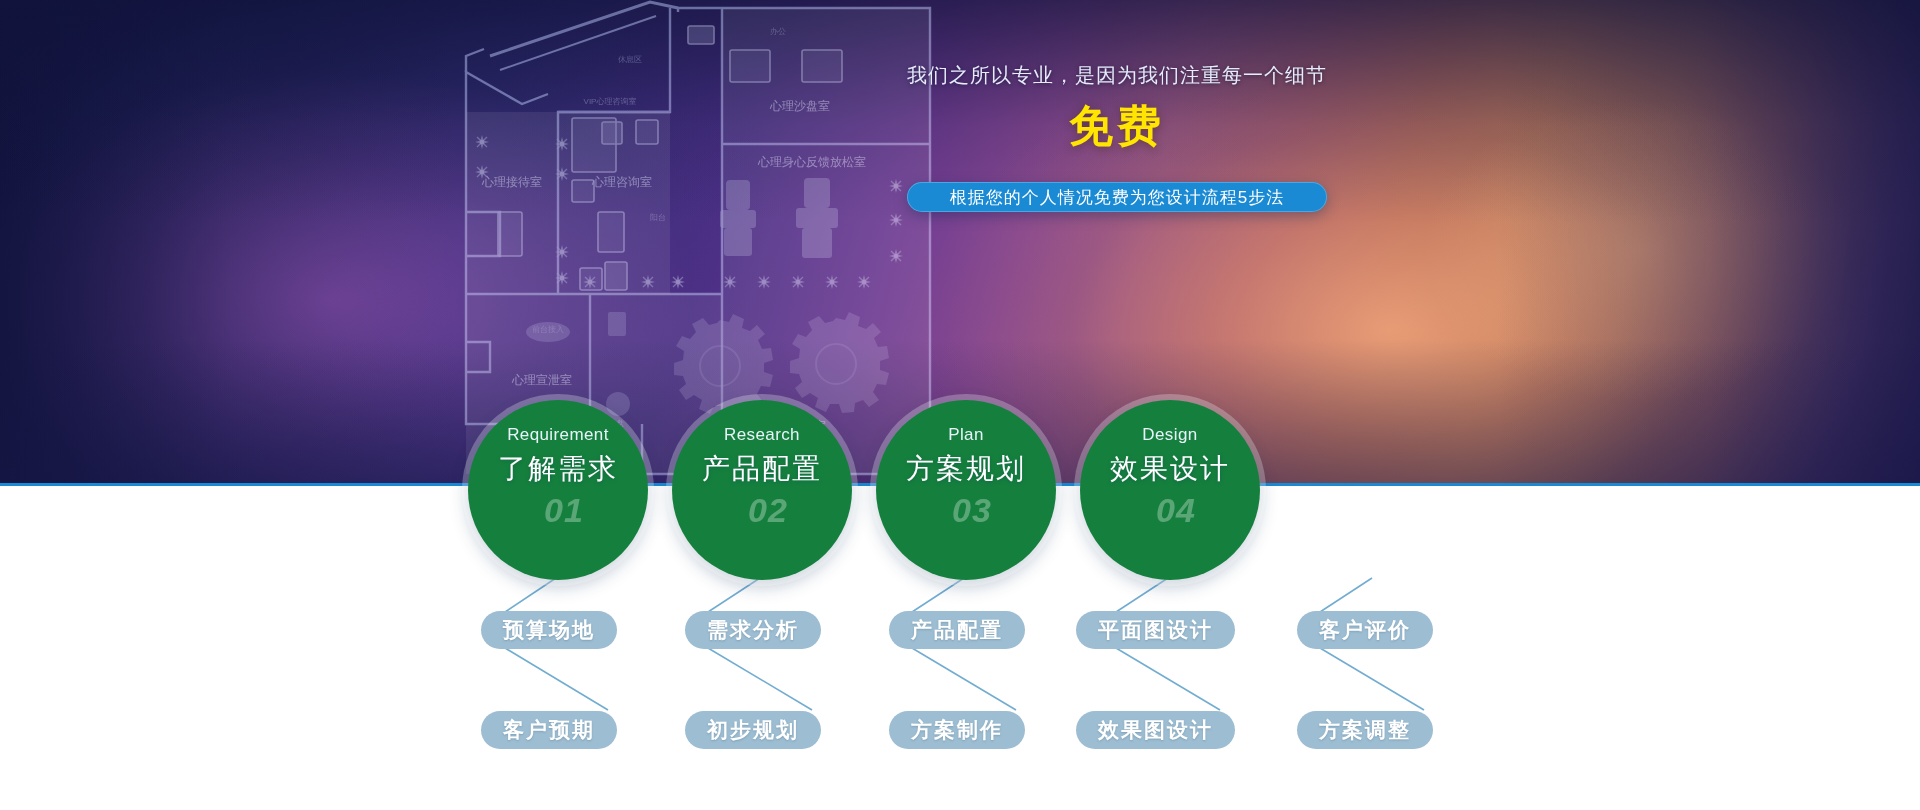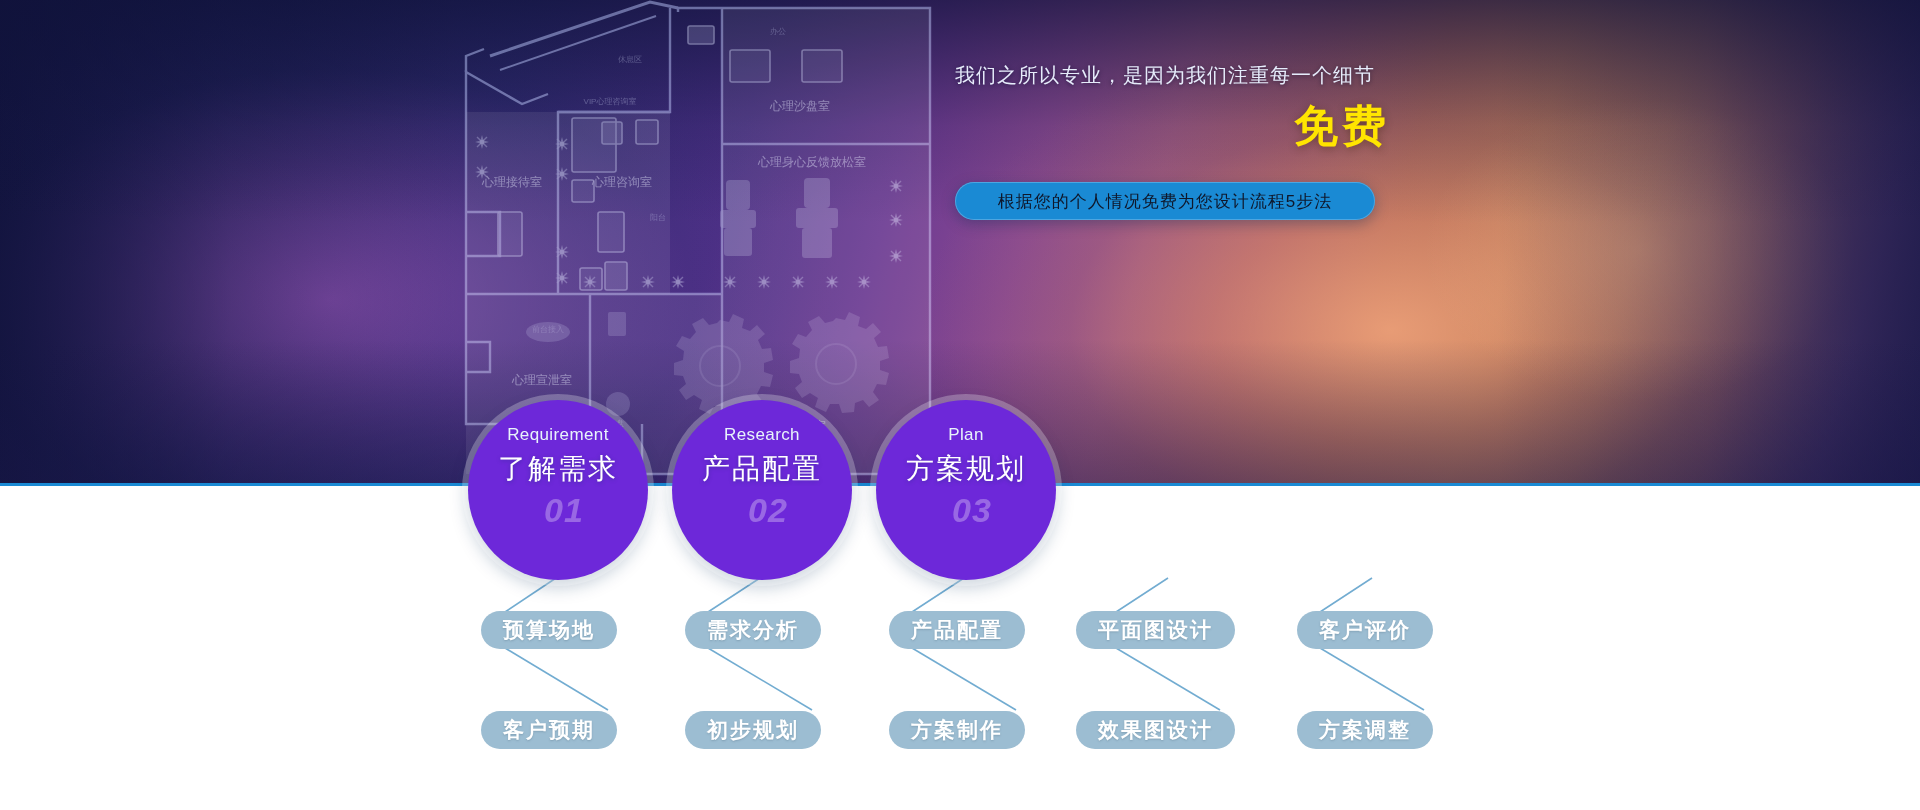--- a/index.html
+++ b/index.html
@@ -101,21 +101,21 @@
     width: 520px;
     height: 500px;
     opacity: 0.56;
     mix-blend-mode: screen;
   }
   .floorplan svg { display:block; width: 100%; height: 100%; }
 
   
   .hero-copy {
     position: absolute;
-    left: 940px;
+    left: 892px;
     top: 62px;
     width: 450px;
     text-align: center;
   }
   .hero-sub {
     color: #e6ecfb;
     font-size: 20px;
     letter-spacing: 1px;
     line-height: 1.3;
     text-shadow: 0 1px 4px rgba(10,10,40,0.55);
@@ -132,31 +132,30 @@
     white-space: nowrap;
   }
   .hero-free {
     margin-top: 14px;
     color: #ffe500;
     font-size: 44px;
     font-weight: bold;
     letter-spacing: 4px;
     line-height: 1.1;
     text-shadow: 0 2px 9px rgba(50,30,0,0.42);
-    text-align: right;
   }
   .hero-cta {
     margin: 32px auto 0 auto;
     width: 420px;
-    height: 38px;
+    height: 30px;
     border-radius: 24px;
     background: #1a8ad4;
     box-shadow: 0 0 0 1px rgba(120,190,235,0.55) inset,
                 0 4px 14px rgba(10,40,80,0.35);
-    color: #0f172a;
+    color: #ffffff;
     font-size: 17px;
     letter-spacing: 1px;
     display: flex;
     align-items: center;
     justify-content: center;
     cursor: pointer;
     white-space: nowrap;
   }
 
   
@@ -188,21 +187,21 @@
   .step {
     position: absolute;
     top: 400px;
     width: 180px;
     height: 180px;
   }
   .step-circle {
     position: absolute;
     inset: 0;
     border-radius: 50%;
-    background: #6d28d9;
+    background: #15803d;
     box-shadow: 0 0 0 6px rgba(255,255,255,0.26),
                 0 6px 18px rgba(10,50,95,0.28);
     display: flex;
     flex-direction: column;
     align-items: center;
     justify-content: flex-start;
     padding-top: 26px;
     box-sizing: border-box;
     cursor: pointer;
   }
@@ -449,20 +448,27 @@
     <div class="step" style="left:876px">
       <div class="step-circle">
         <span class="step-en">Plan</span>
         <span class="step-cn">方案规划</span>
         <span class="step-num">03</span>
       </div>
     </div>
     <div class="pill pill-row1" style="left:889px">产品配置</div>
     <div class="pill pill-row2" style="left:889px">方案制作</div>
 
+    <div class="step" style="left:1080px">
+      <div class="step-circle">
+        <span class="step-en">Design</span>
+        <span class="step-cn">效果设计</span>
+        <span class="step-num">04</span>
+      </div>
+    </div>
     <div class="pill pill-row1" style="left:1076px">平面图设计</div>
     <div class="pill pill-row2" style="left:1076px">效果图设计</div>
 
     <div class="pill pill-row1" style="left:1297px">客户评价</div>
     <div class="pill pill-row2" style="left:1297px">方案调整</div>
 
   </div>
 </div>
 
 </body></html>

